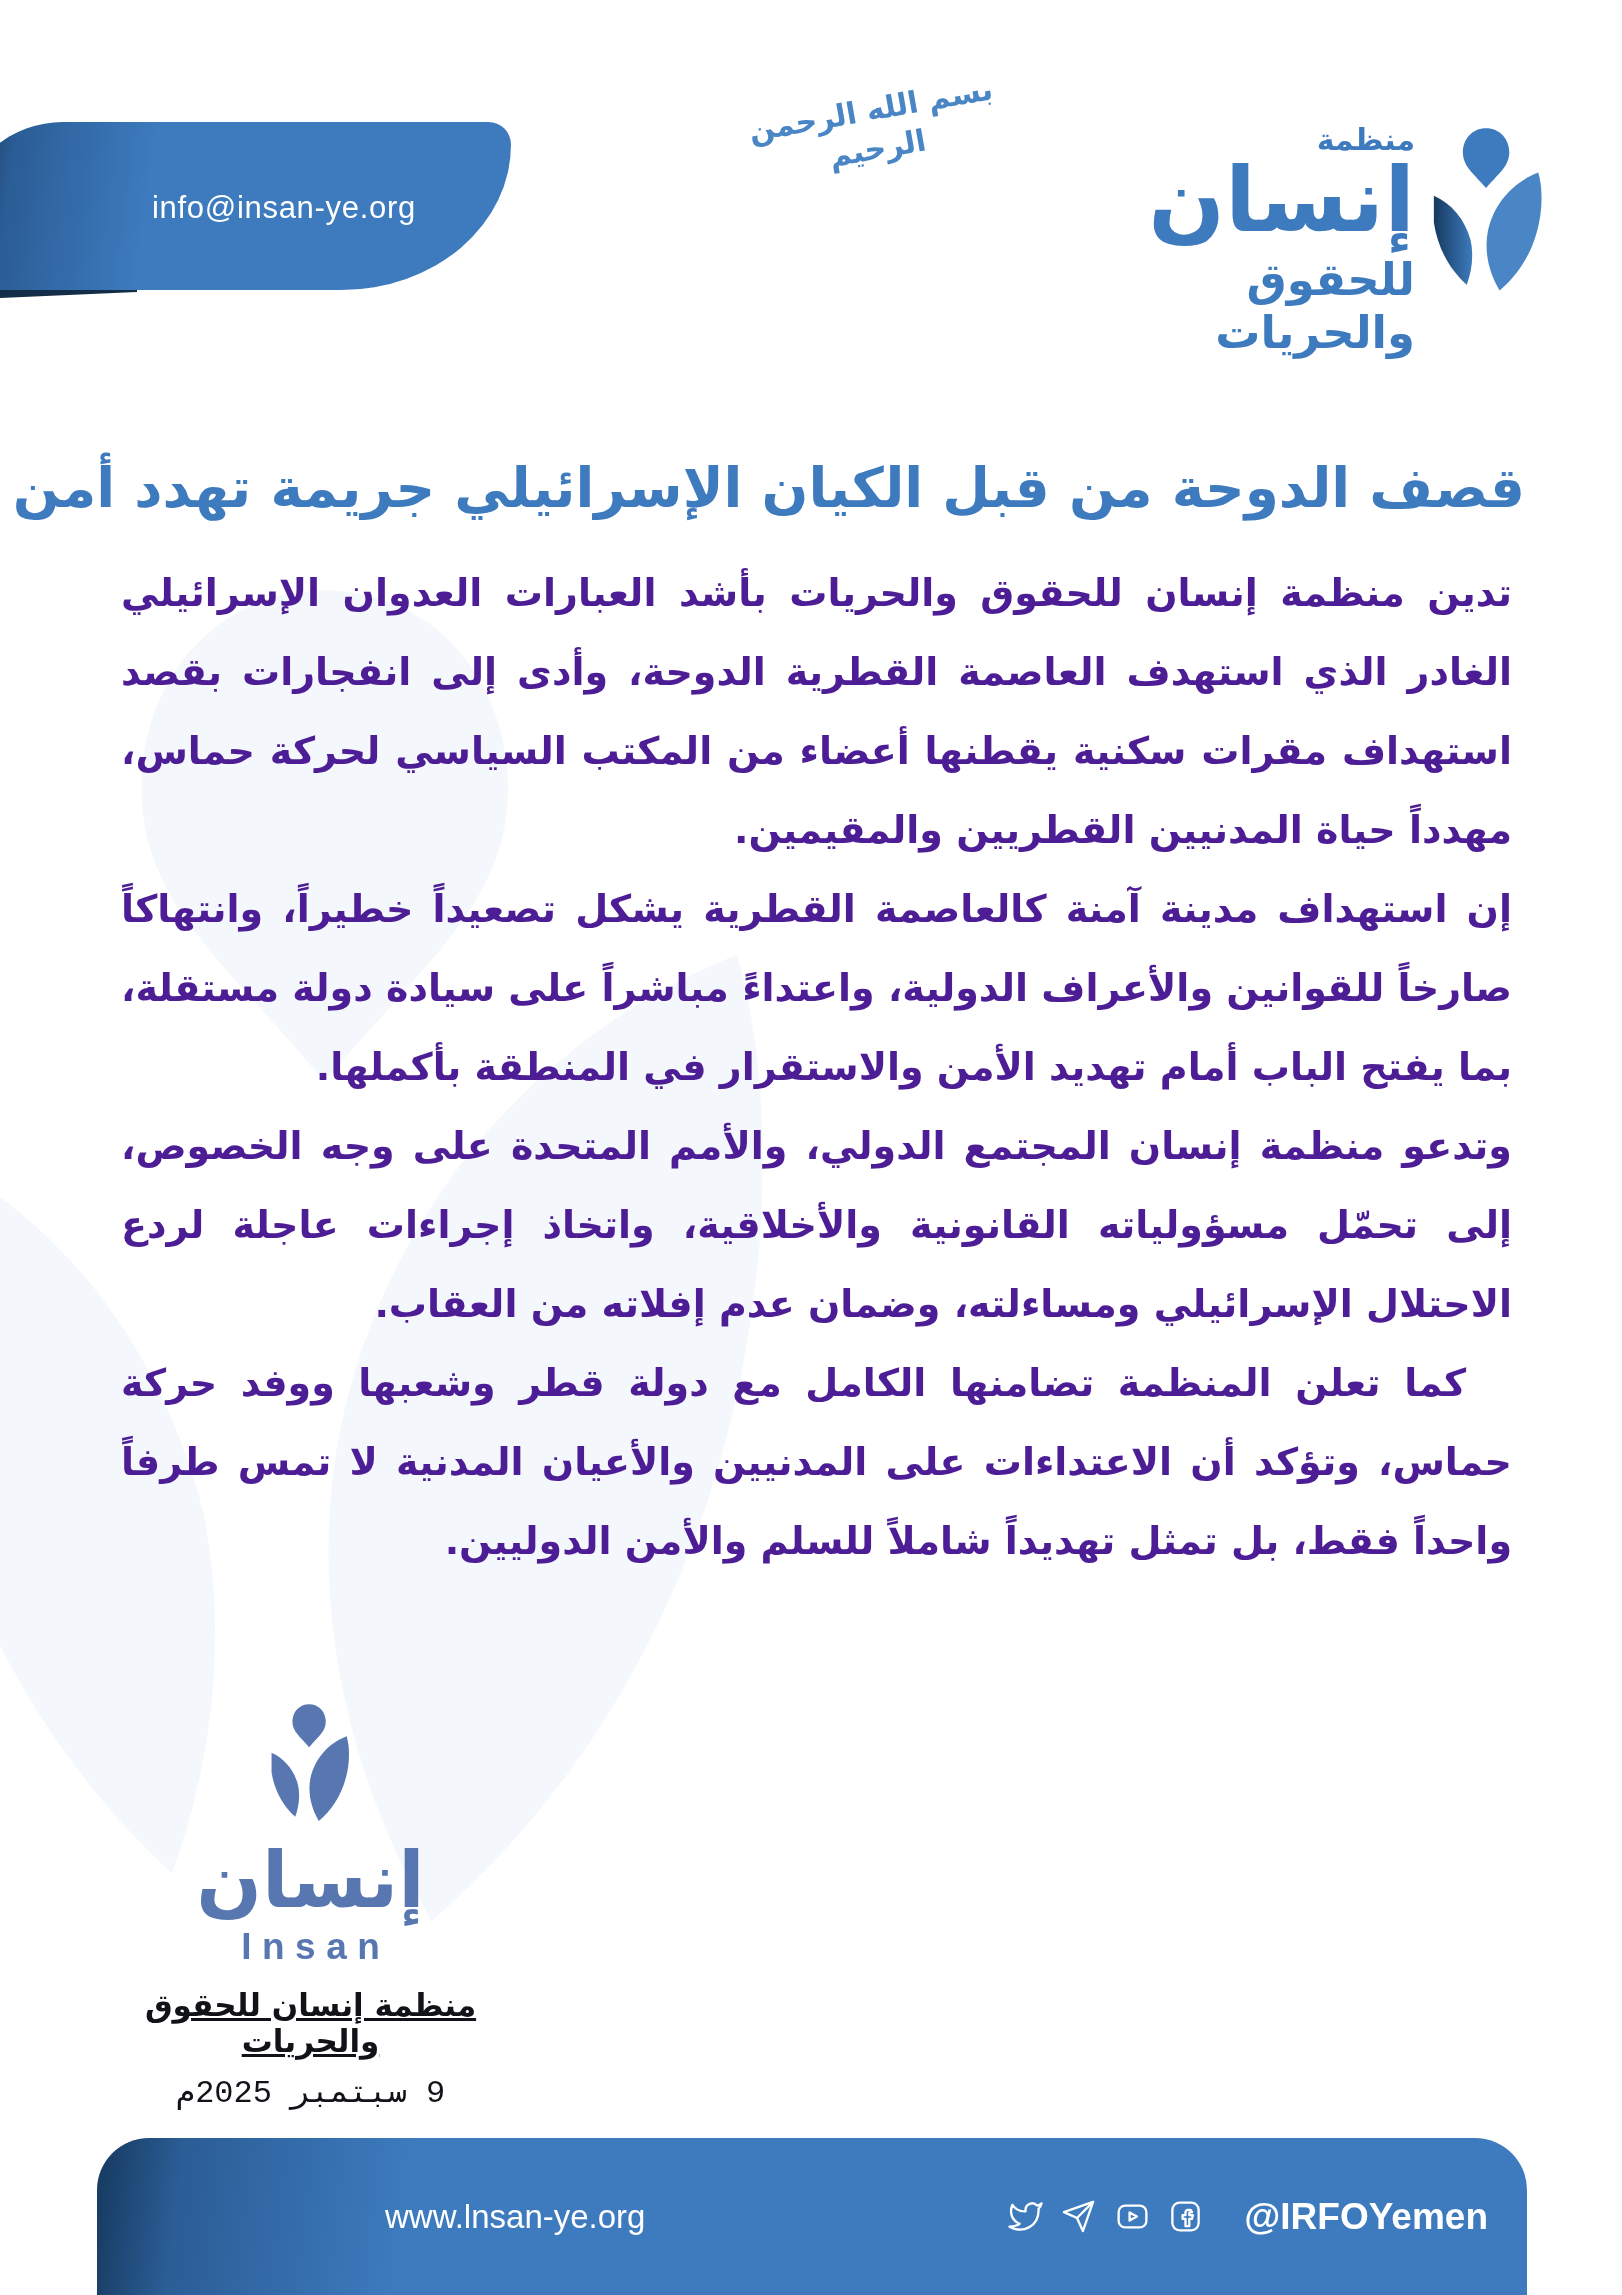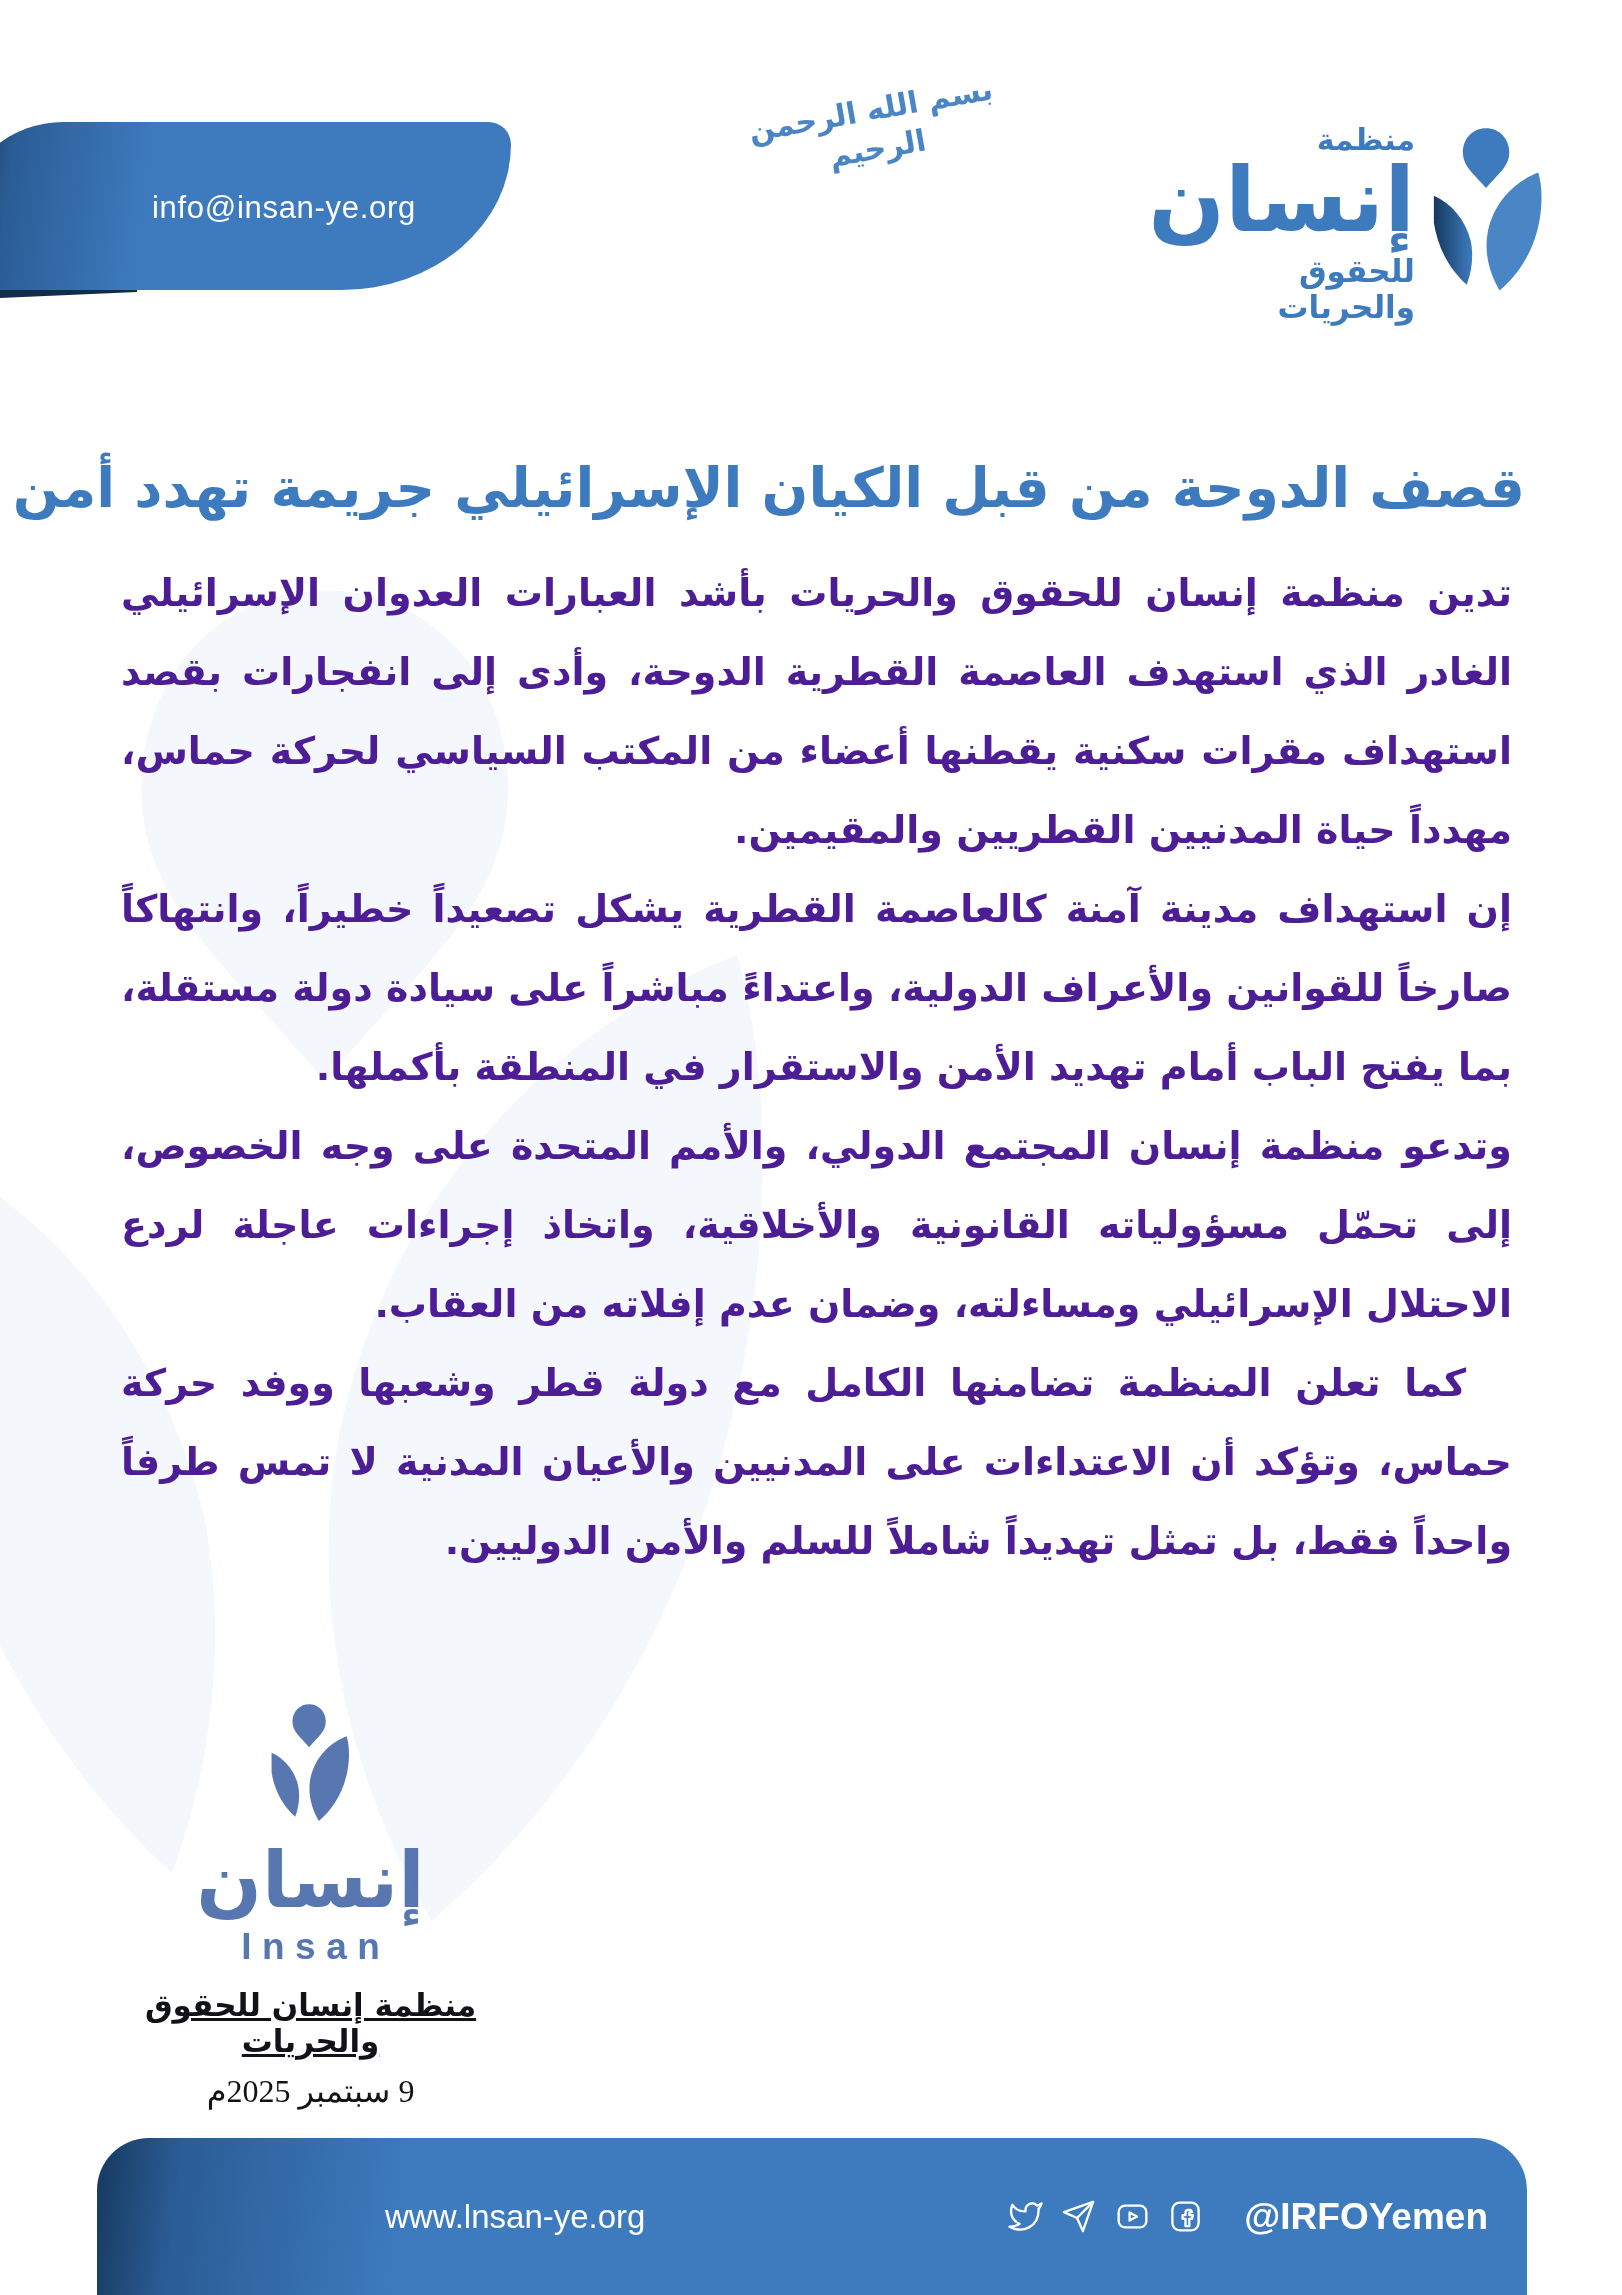--- a/index.html
+++ b/index.html
@@ -22,21 +22,21 @@
   
   .bismillah{position:absolute;left:743px;top:90px;width:262px;z-index:1;
       color:#4a86c5;font-size:30px;line-height:1.3;text-align:center;font-weight:700;
       transform:rotate(-10deg);}
 
   
   .logo{position:absolute;right:77px;top:122px;display:flex;gap:15px;z-index:2;align-items:flex-start;}
   .logo-text{width:216px;text-align:right;direction:rtl;color:#3d7bbe;}
   .logo-word-top{font-size:30px;font-weight:700;margin-left:9.2px;}
   .logo-word-main{font-size:90px;font-weight:700;line-height:1.02;margin-top:-2.6px;}
-  .logo-word-sub{font-size:31px;font-weight:700;margin-top:6.5px;}
+  .logo-word-sub{font-size:45px;font-weight:700;margin-top:6.5px;}
   .logo-mark{width:116px;height:194px;}
 
   
   .title{position:absolute;left:98px;top:419px;width:1427px;z-index:1;
       direction:rtl;text-align:center;white-space:nowrap;
       color:#3d7bbe;font-size:55px;font-weight:700;}
 
   
   .body-text{position:absolute;left:121px;top:554px;width:1391px;z-index:1;
       direction:rtl;color:#4c1d95;font-size:38px;font-weight:700;line-height:79px;
@@ -46,21 +46,21 @@
 
   
   .stamp{position:absolute;left:124px;top:1700px;width:373px;z-index:1;text-align:center;
       color:#4a6cab;}
   .stamp-mark{width:99px;height:139px;opacity:.92;}
   .stamp-ar{font-size:77px;font-weight:700;line-height:1;margin-top:1.3px;opacity:.92;}
   .stamp-en{font-size:37px;font-weight:700;letter-spacing:10.5px;text-indent:10.5px;margin-top:6.5px;opacity:.92;
       font-family:"Liberation Sans",sans-serif;}
   .stamp-org{color:#111318;font-size:31px;font-weight:700;margin-top:19.6px;direction:rtl;text-decoration:underline;}
   .stamp-date{color:#111318;font-size:32px;margin-top:13px;direction:rtl;
-      font-family:Liberation Serif, serif;}
+      font-family:Liberation Mono, monospace;}
 
   
   .footer{position:absolute;left:97px;top:2138px;width:1430px;height:177px;z-index:2;
       border-radius:52px 52px 0 0;box-sizing:border-box;
       background:linear-gradient(97deg,#16395e 0%,#2b5d96 6%,#3d7bbe 22%);
       display:flex;align-items:center;justify-content:space-between;
       padding:0 39px 19.6px 288px;color:#ffffff;}
   .website{font-size:33px;font-family:Liberation Sans, sans-serif;}
   .social{display:flex;align-items:center;gap:18.3px;}
   .icon svg{width:35px;height:35px;display:block;}

